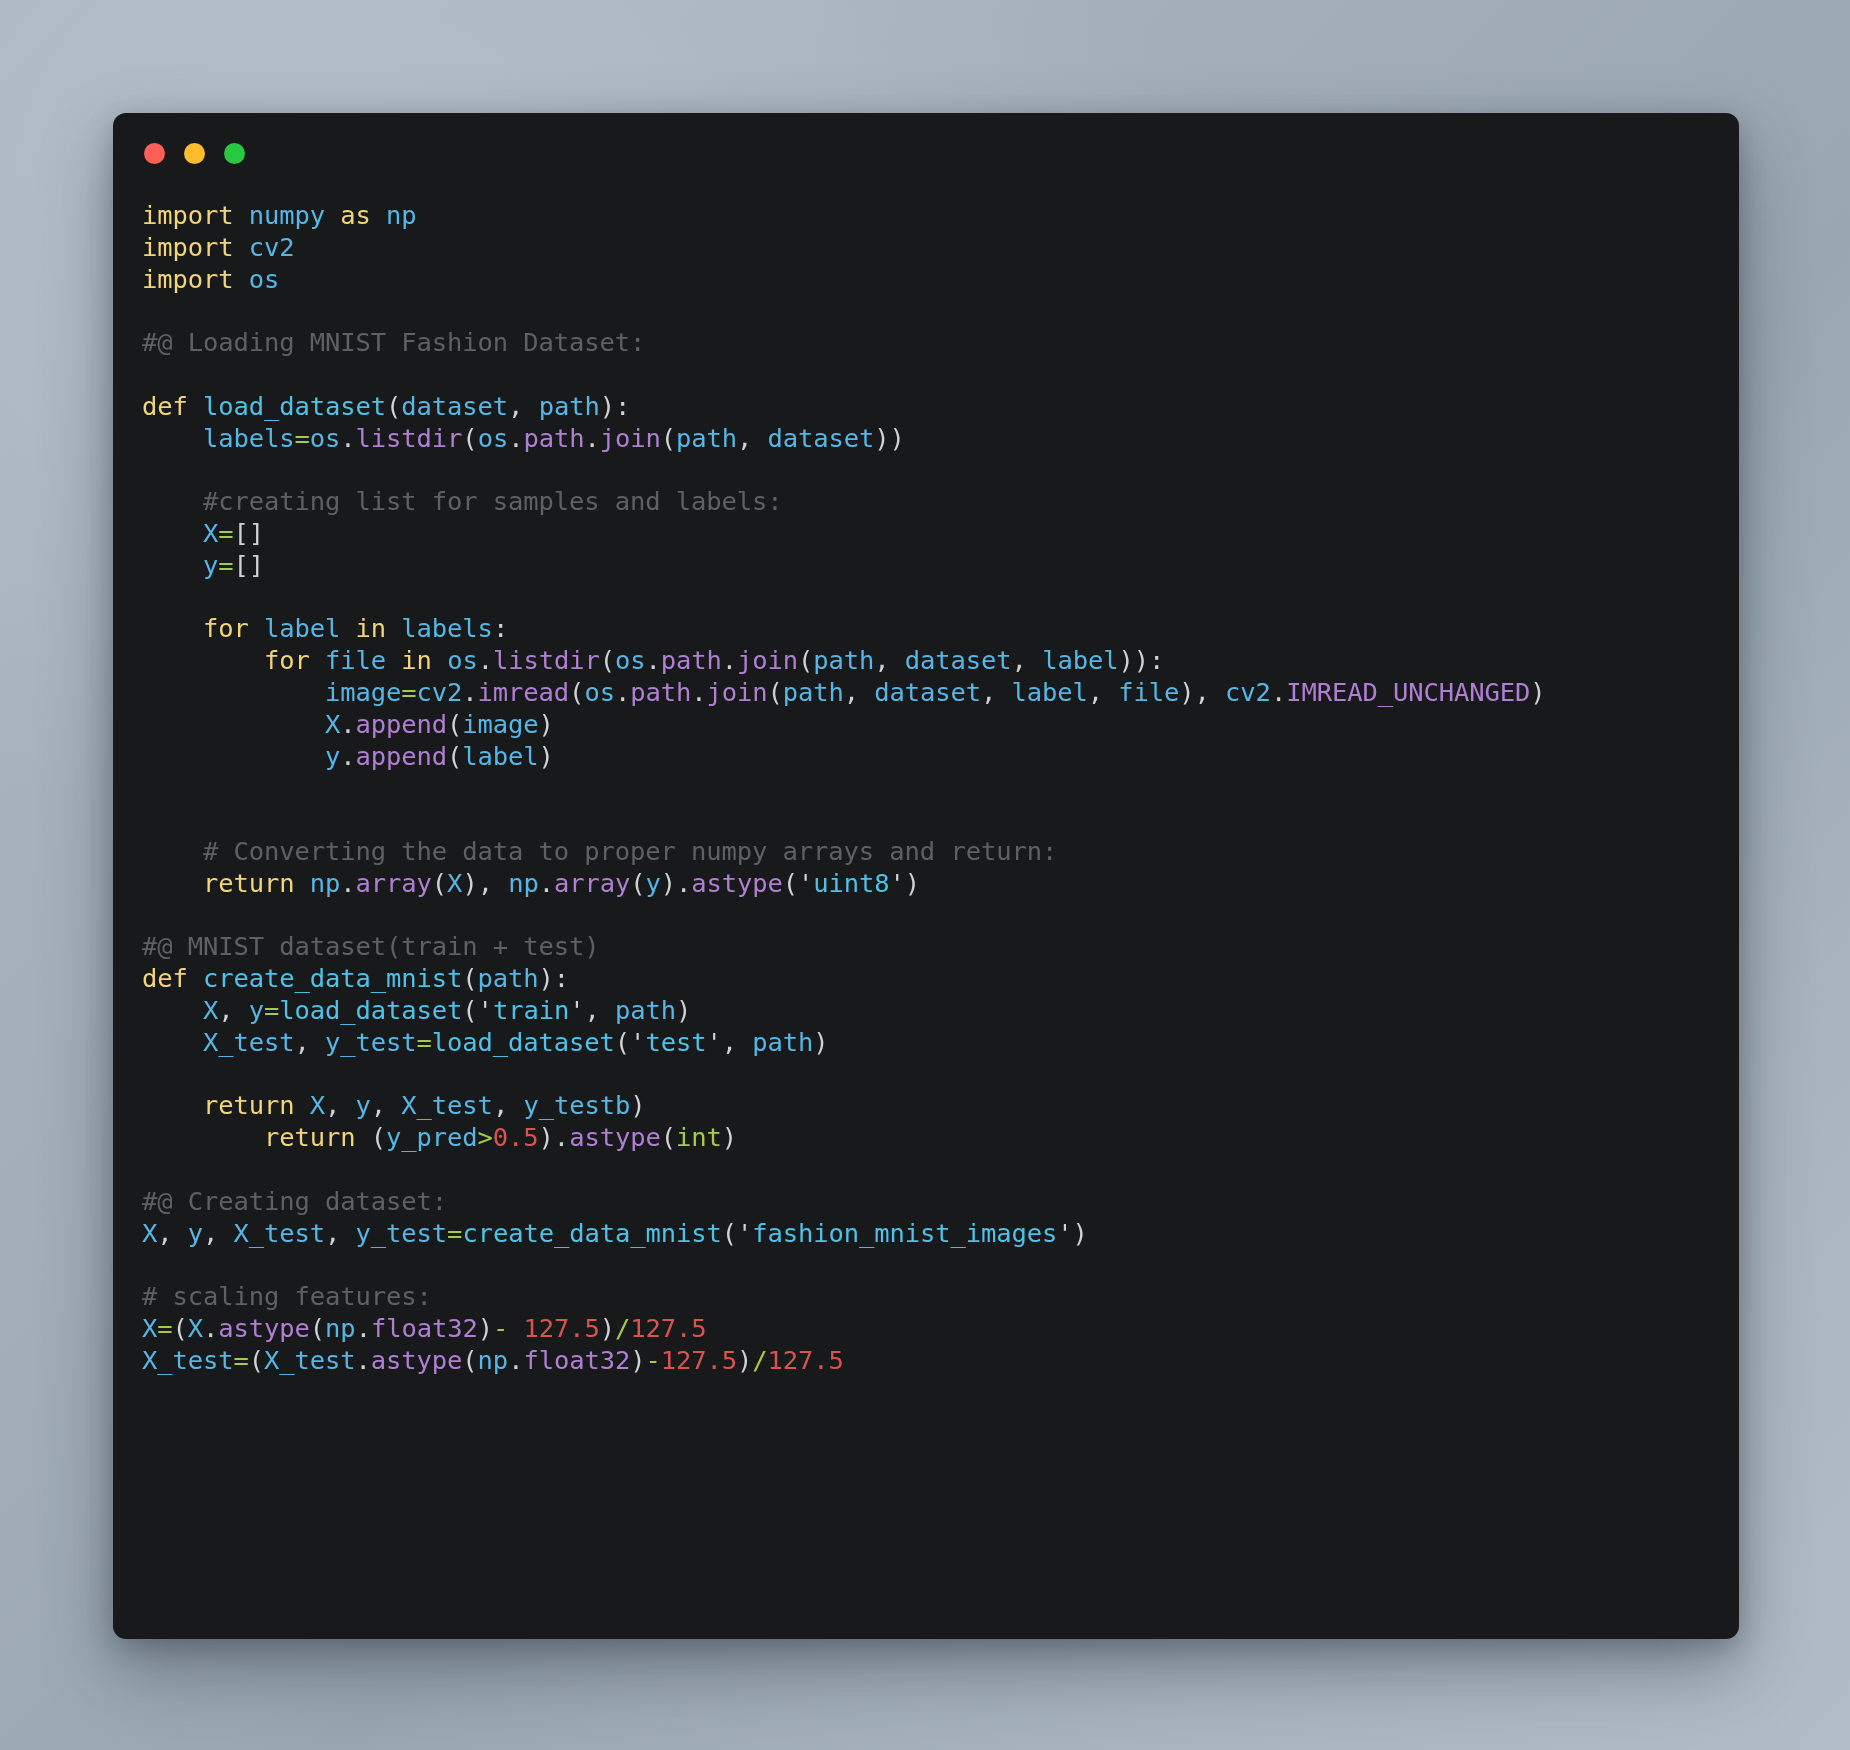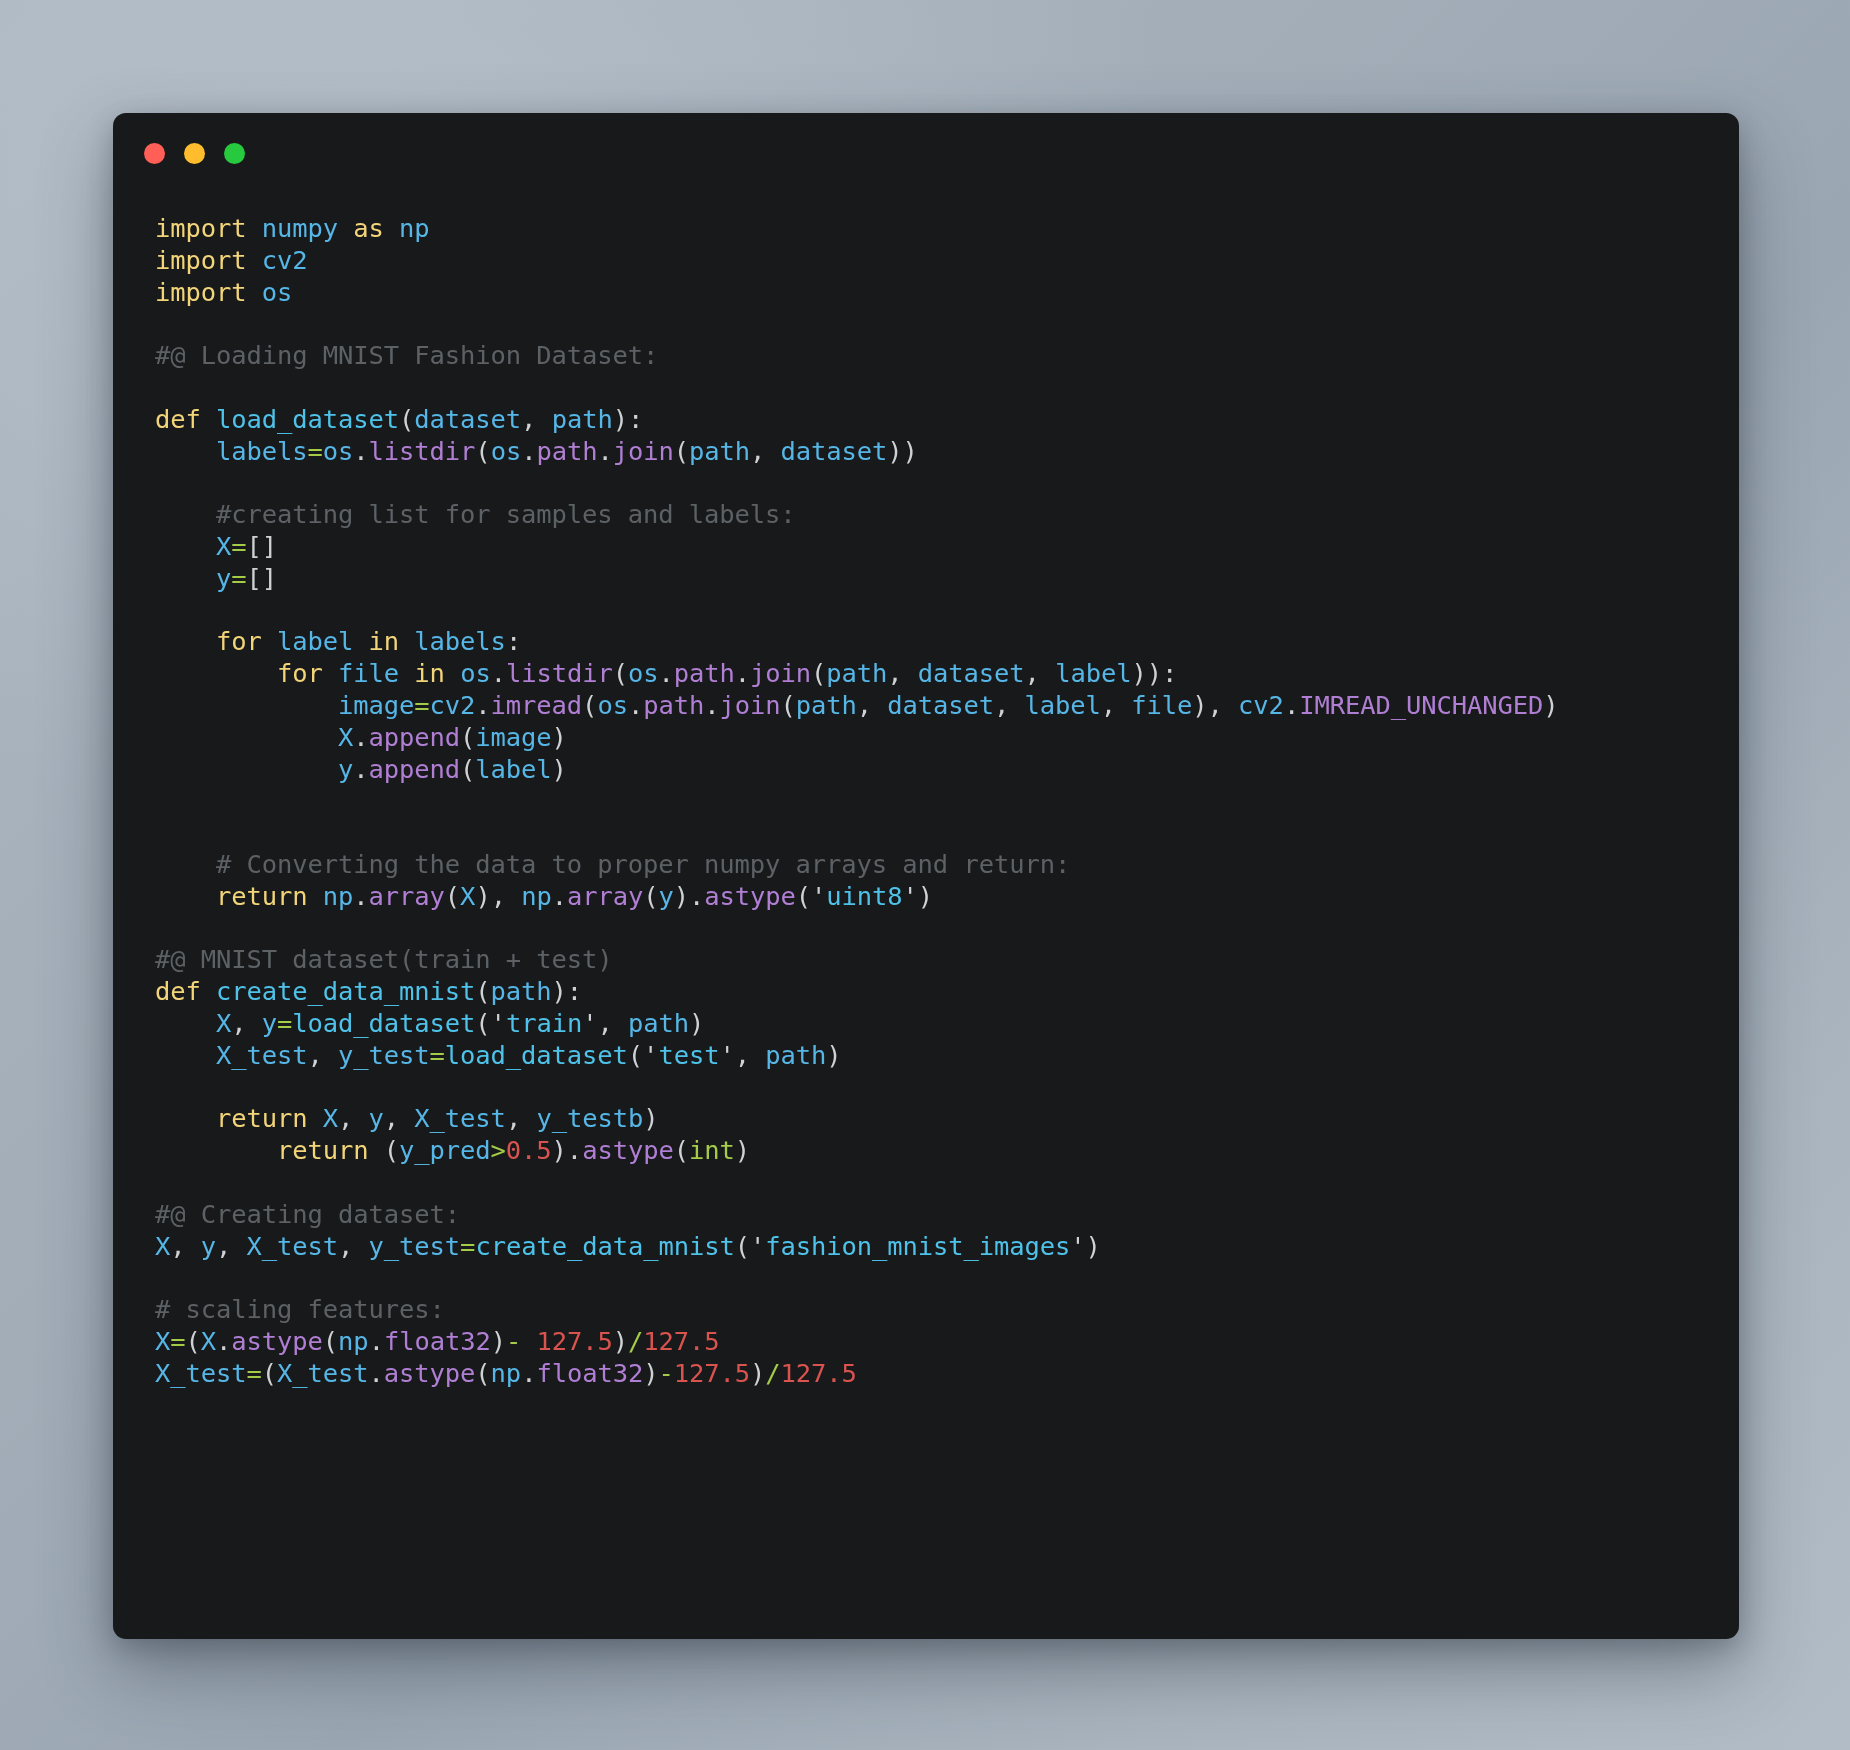--- a/index.html
+++ b/index.html
@@ -49,21 +49,21 @@
   #code-area {
     position: absolute;
     left: 0;
     top: 84px;
     right: 0;
     bottom: 0;
     padding: 0 18px 0 26px;
   }
 
   pre.code {
-    margin: 16px;
+    margin: 3px;
     font-family: "DejaVu Sans Mono", "Liberation Mono", monospace;
     font-size: 25.5px;
     line-height: 31.8px;
     white-space: pre;
     color: #d4d4d4;
     letter-spacing: -0.1px;
     -webkit-font-smoothing: antialiased;
   }
 
   

